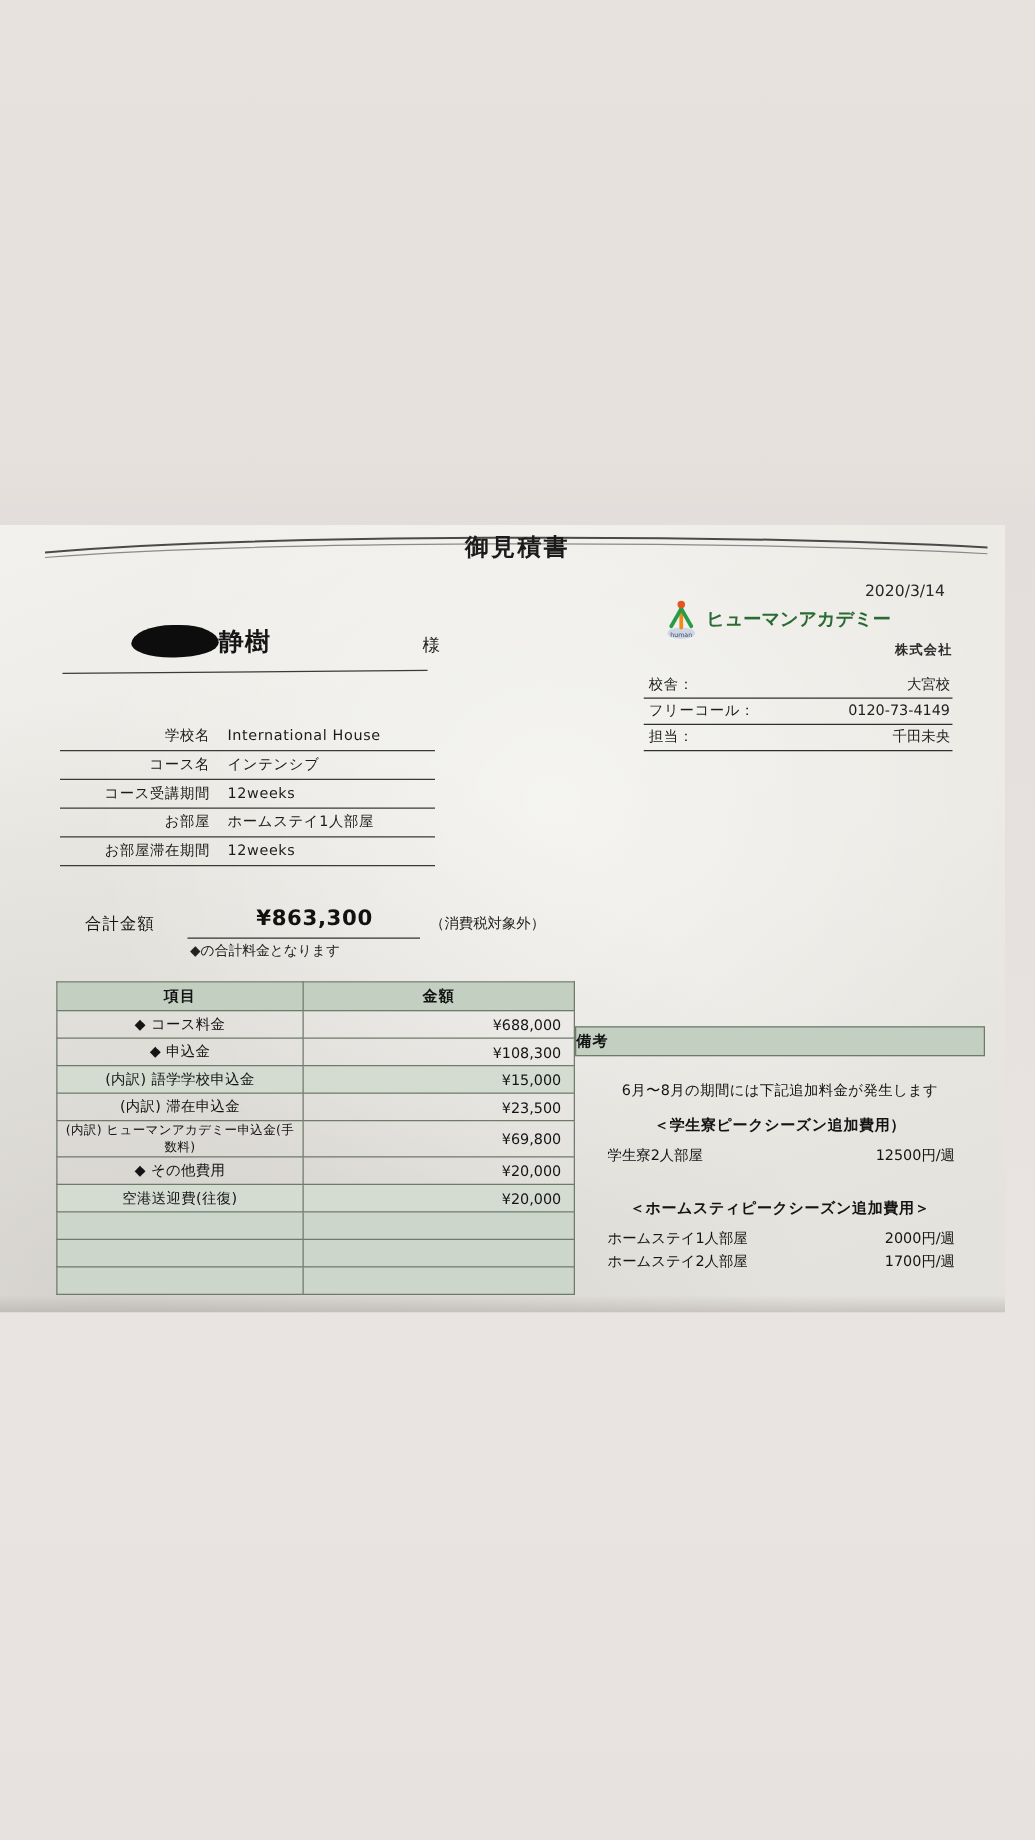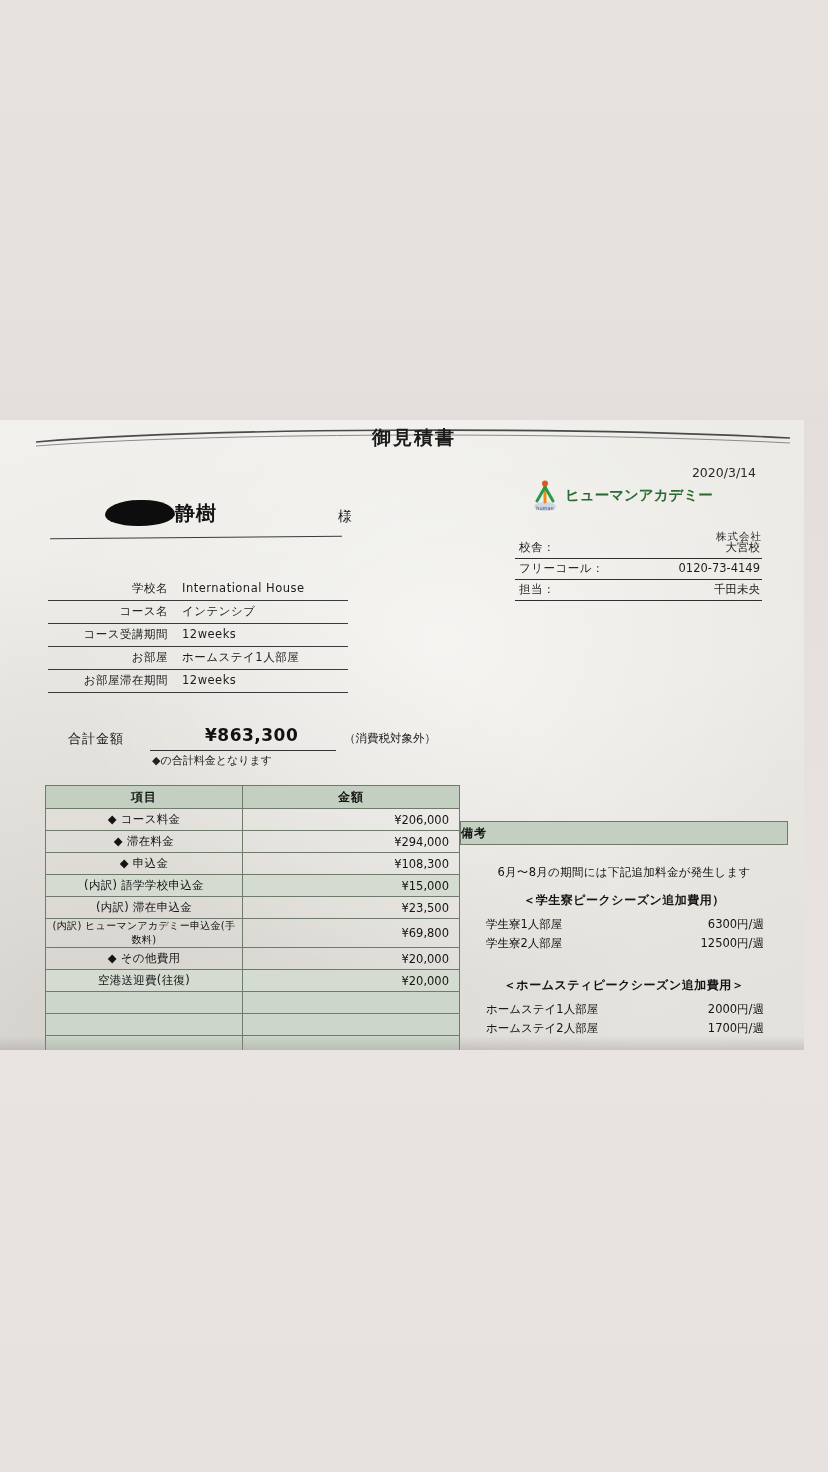--- a/index.html
+++ b/index.html
@@ -124,22 +124,23 @@
     font-size: 14.5px;
     font-weight: bold;
     color: #2b6b33;
     letter-spacing: 0px;
     white-space: nowrap;
   }
   .company-sub {
     font-family: "DejaVu Sans", sans-serif;
     font-size: 10.5px;
     color: #2c2c2c;
-    margin-top: 20px;
+    margin-top: 3px;
     letter-spacing: 1px;
+    font-weight: bold;
   }
   .contact-table {
     position: absolute;
     right: 42px;
     top: 118px;
     width: 247px;
     font-family: "DejaVu Sans", sans-serif;
     font-size: 11.5px;
     color: #1e1e1e;
   }
@@ -384,25 +385,21 @@
   <table class="cost-table">
     <thead>
       <tr>
         <th>項目</th>
         <th>金額</th>
       </tr>
     </thead>
     <tbody>
       <tr>
         <td class="item">◆ コース料金</td>
-        <td class="amount">¥206,000</td>
-      </tr>
-      <tr>
-        <td class="item">◆ 滞在料金</td>
-        <td class="amount">¥294,000</td>
+        <td class="amount">¥688,000</td>
       </tr>
       <tr>
         <td class="item">◆ 申込金</td>
         <td class="amount">¥108,300</td>
       </tr>
       <tr class="row-shade">
         <td class="item">(内訳) 語学学校申込金</td>
         <td class="amount">¥15,000</td>
       </tr>
       <tr>
@@ -436,24 +433,20 @@
     </tbody>
   </table>
 
   <div class="remarks">
     <div class="remarks-head">備考</div>
     <div class="remarks-body">
       <div class="remarks-lead">6月〜8月の期間には下記追加料金が発生します</div>
 
       <div class="remarks-sub">＜学生寮ピークシーズン追加費用）</div>
       <div class="fee-row">
-        <span>学生寮1人部屋</span>
-        <span>6300円/週</span>
-      </div>
-      <div class="fee-row">
         <span>学生寮2人部屋</span>
         <span>12500円/週</span>
       </div>
 
       <div class="spacer-18"></div>
 
       <div class="remarks-sub">＜ホームスティピークシーズン追加費用＞</div>
       <div class="fee-row">
         <span>ホームステイ1人部屋</span>
         <span>2000円/週</span>

